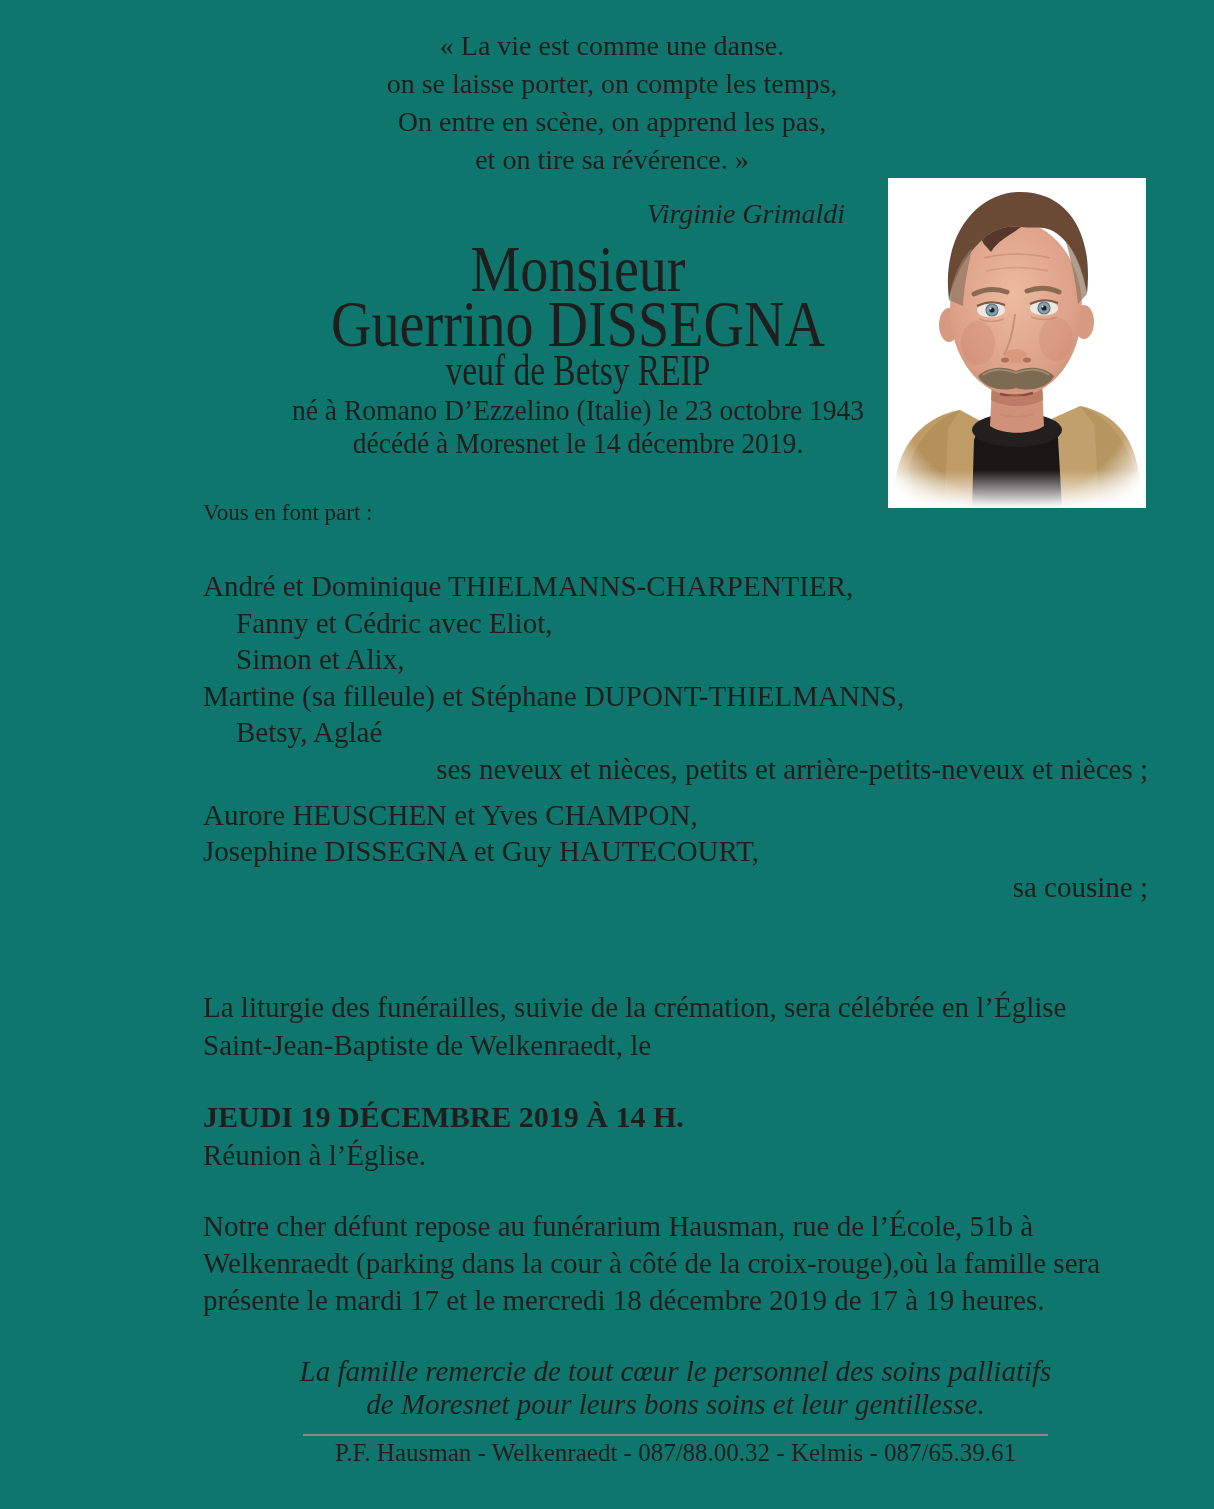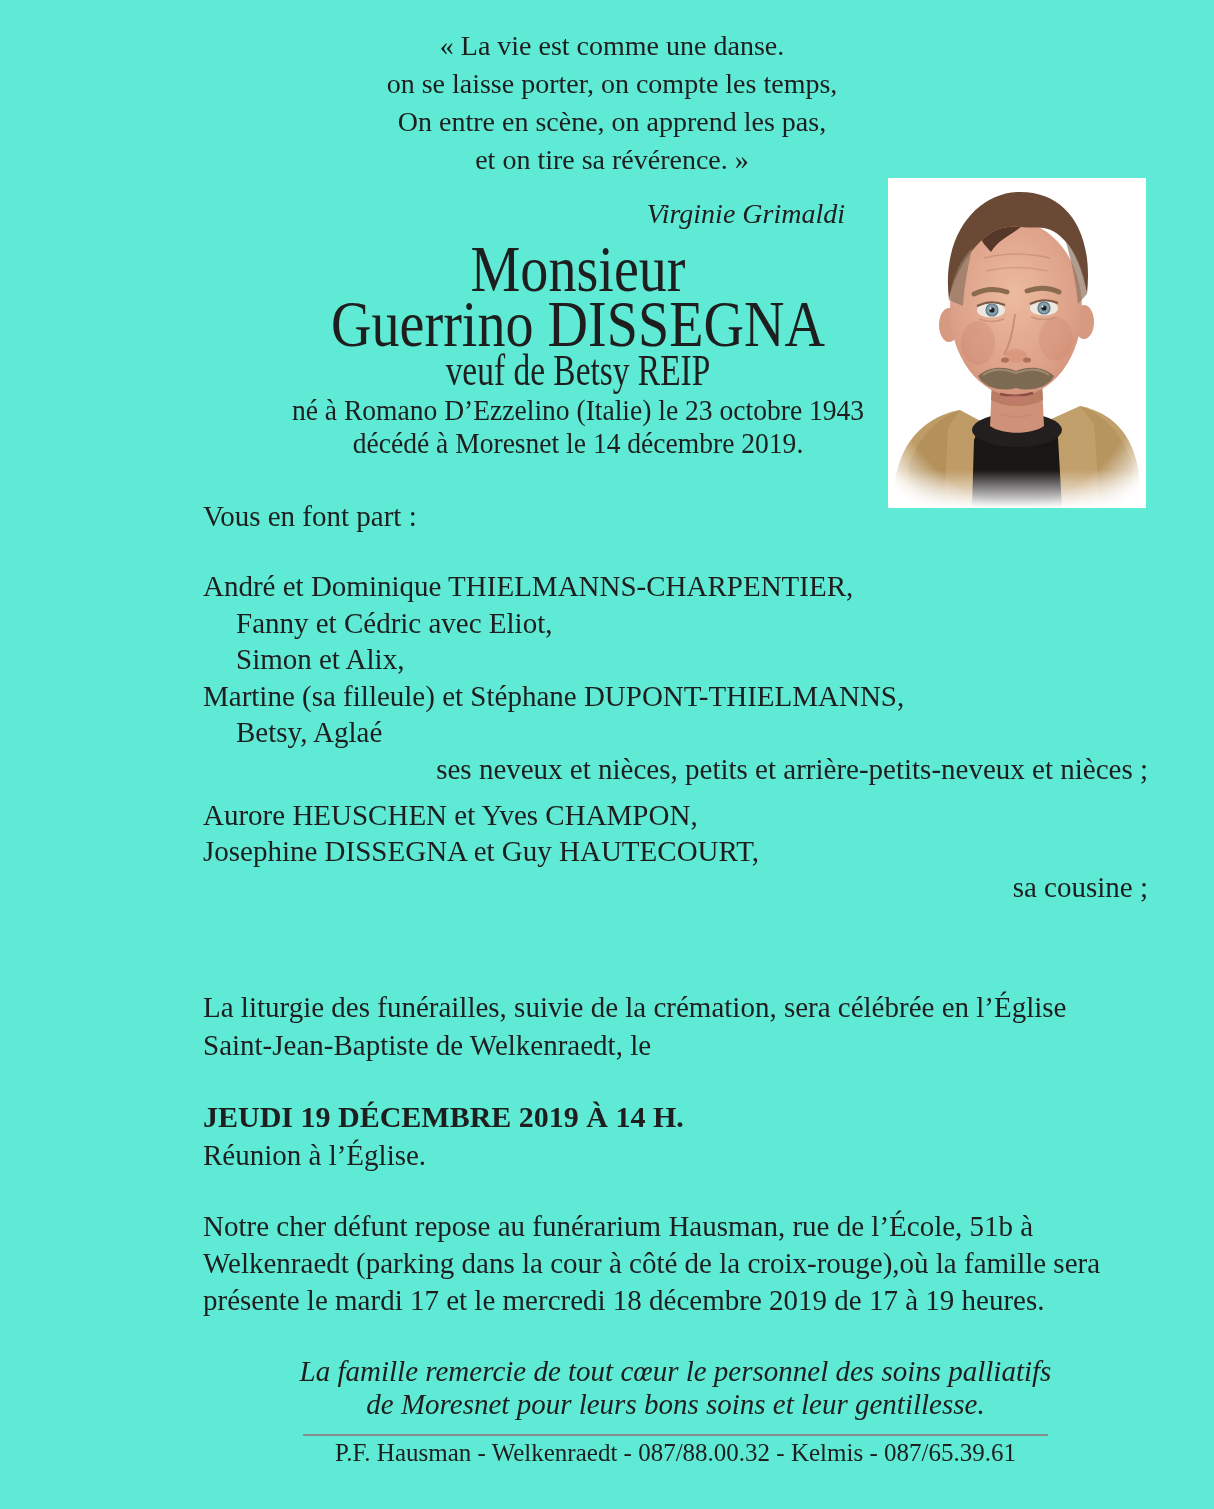--- a/index.html
+++ b/index.html
@@ -1,20 +1,20 @@
 <!DOCTYPE html>
 <html><head>
 <meta charset="utf-8">
 <style>
   html,body{margin:0;padding:0;background:#ffffff;}
   .page{
     position:relative;
     width:1214px;
     height:1509px;
-    background:#5eead4;
+    background:#0f766e;
     font-family:"Liberation Serif","DejaVu Serif",serif;
     color:#1e1e1e;
     overflow:hidden;
   }
   
   .quote{
     position:absolute; top:27px; left:287px; width:650px;
     text-align:center; font-size:28px; line-height:38px;
   }
   .quote-attr{
@@ -29,21 +29,21 @@
   .m-widow{font-size:44px; line-height:40px; transform:scaleX(0.76);}
   .m-birth{font-size:29px; line-height:33px; margin-top:3px; transform:scaleX(0.95);}
   .m-death{font-size:29px; line-height:33px; transform:scaleX(0.95);}
   
   .photo{
     position:absolute; left:888px; top:178px; width:258px; height:330px;
   }
   .photo svg{display:block;}
   
   .bodyline{font-size:29px;}
-  .intro{position:absolute; left:203px; top:500px; font-size:29px;}
+  .intro{position:absolute; left:203px; top:500px; font-size:23px;}
   .family{position:absolute; left:203px; top:568px; width:945px; line-height:36.5px;}
   .indent{padding-left:33px;}
   .align-right{text-align:right;}
   .godchild{position:absolute; left:203px; top:797px; width:945px; line-height:36px;}
   .liturgy{position:absolute; left:203px; top:988px; width:950px; line-height:38px;}
   .ceremony{position:absolute; left:203px; top:1098px; width:945px; text-align:left;}
   .cer-date{font-size:30px; font-weight:bold; line-height:38px;}
   .cer-meet{font-size:29px; line-height:38px;}
   .repose{position:absolute; left:203px; top:1208px; width:950px; line-height:37px;}
   .thanks{

